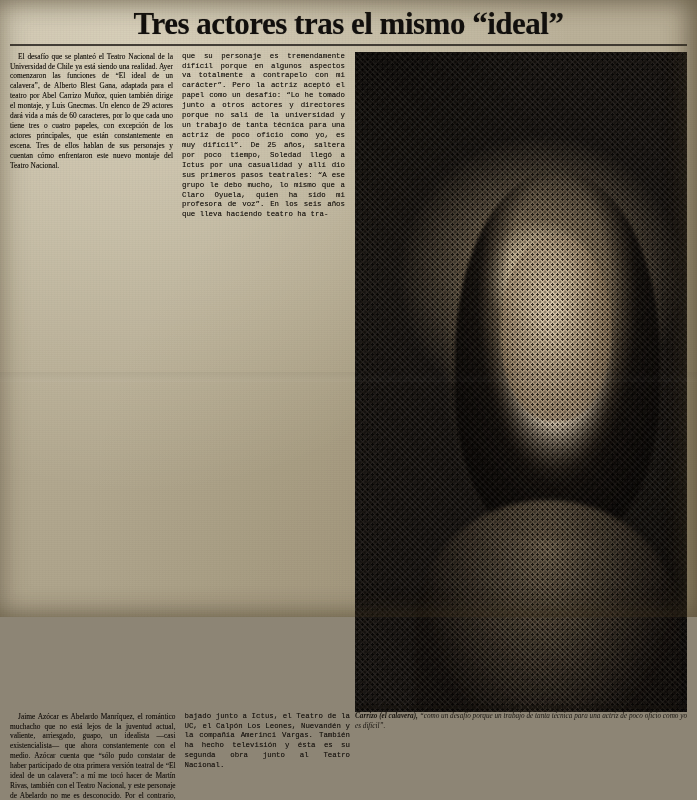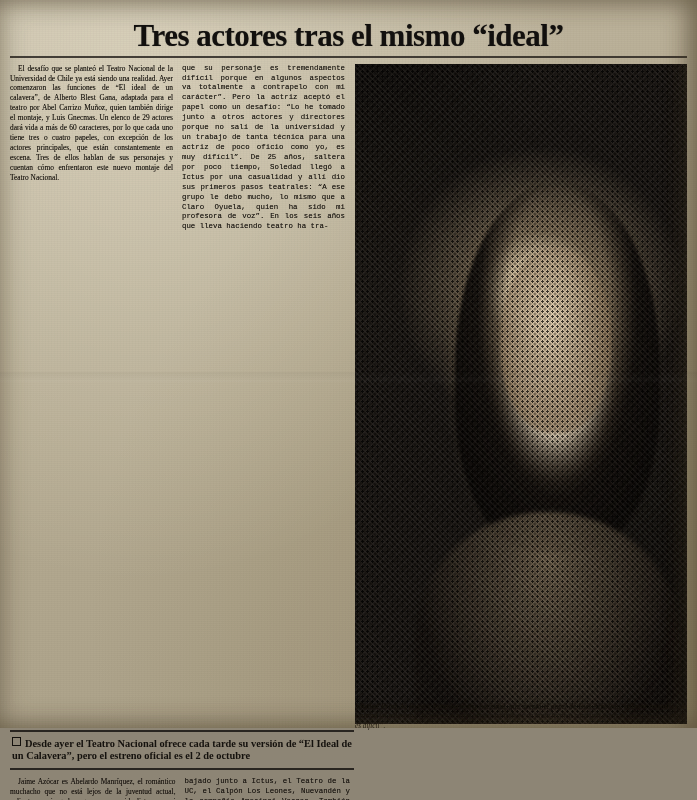--- a/index.html
+++ b/index.html
@@ -9,28 +9,28 @@
   }
   body {
     width: 697px;
     height: 800px;
     overflow: hidden;
     font-family: "Liberation Serif", serif;
   }
   .page {
     position: relative;
     width: 697px;
-    height: 728px;
+    height: 617px;
     background: #b9b09b;
     background-image:
       radial-gradient(ellipse at 20% 10%, rgba(255,250,230,0.35), rgba(0,0,0,0) 55%),
       radial-gradient(ellipse at 85% 85%, rgba(120,105,70,0.35), rgba(0,0,0,0) 60%),
       linear-gradient(160deg, #c3baa4 0%, #b5ab93 40%, #a79d85 100%);
     box-sizing: border-box;
-    padding: 18px 10px 4px 10px;
+    padding: 6px 10px 4px 10px;
     filter: contrast(1.02);
   }
   
   .grain {
     position: absolute;
     inset: 0;
     pointer-events: none;
     opacity: .30;
     background-image:
       repeating-linear-gradient(0deg, rgba(0,0,0,0.05) 0px, rgba(0,0,0,0.05) 1px, rgba(255,255,255,0.03) 1px, rgba(255,255,255,0.03) 2px),
@@ -56,20 +56,21 @@
   }
   .top-zone {
     display: flex;
     gap: 8px;
     align-items: flex-start;
   }
   .top-cols {
     width: 340px;
     display: flex;
     gap: 9px;
+    justify-content: flex-end;
   }
   .col {
     flex: 1 1 0;
   }
   p.body {
     font-size: 7.4px;
     line-height: 1.34;
     text-align: justify;
     color: #1c1813;
     margin: 0 0 4px 0;
@@ -231,25 +232,20 @@
       <div class="photo">
         <div class="hair"></div>
         <div class="face"></div>
         <div class="shoulder"></div>
       </div>
       <div class="photo-noise"></div>
       <div class="halftone"></div>
     </div>
   </div>
 
-  <div class="subhead-box">
-    <p class="subhead">
-      <span class="sq"></span><span>Desde ayer el Teatro Nacional ofrece cada tarde su versión de “El Ideal de un Calavera”, pero el estreno oficial es el 2 de octubre</span>
-    </p>
-  </div>
 
   <div class="lower-zone">
     <div class="col">
       <p class="body">Jaime Azócar es Abelardo Manríquez, el romántico muchacho que no está lejos de la juventud actual, valiente, arriesgado, guapo, un idealista —casi existencialista— que ahora constantemente con el medio. Azócar cuenta que “sólo pudo constatar de haber participado de otra primera versión teatral de “El ideal de un calavera”: a mí me tocó hacer de Martín Rivas, también con el Teatro Nacional, y este personaje de Abelardo no me es desconocido. Por el contrario, pienso que tiene hecho muy buenas migas: creo que él está corriendo conmigo y yo me siento propietario e identificado con él. Es un lindo personaje, con todos los atributos para ser un lindo ser humano”. Jaime Azócar tiene 35 años y confiesa que piensa seguir haciendo de galán hasta los 80. Respecto de su personaje actual, creo que es bastante complicado: “y me he tenido allanar un poco del tipo en que lo han encasillado, no mostrar tanto su condición de calavera —que, pienso, tocó llevarlo por dentro— sino, más bien, quiero resaltar su soledad, su afán de diversión producto de un amor imposible”. Dice: ahora todo se ha profesional. Azócar cuenta que ha trabajado ininterrumpidamente en teatro ese tiempo, aunque nunca ha querido encasillarse con una determinada compañía. Egresado de la UC, no ha hecho bastante televisión y no descarta la posibilidad de dedicarse a la docencia más adelante, “cuando haya madurado más como ser humano y pueda dedicarme a ella exclusivamente”.</p>
 
     </div>
     <div class="col">
       <p class="body noind">bajado junto a Ictus, el Teatro de la UC, el Calpón Los Leones, Nuevandén y la compañía Amerinci Vargas. También ha hecho televisión y ésta es su segunda obra junto al Teatro Nacional.</p>
 
     </div>

